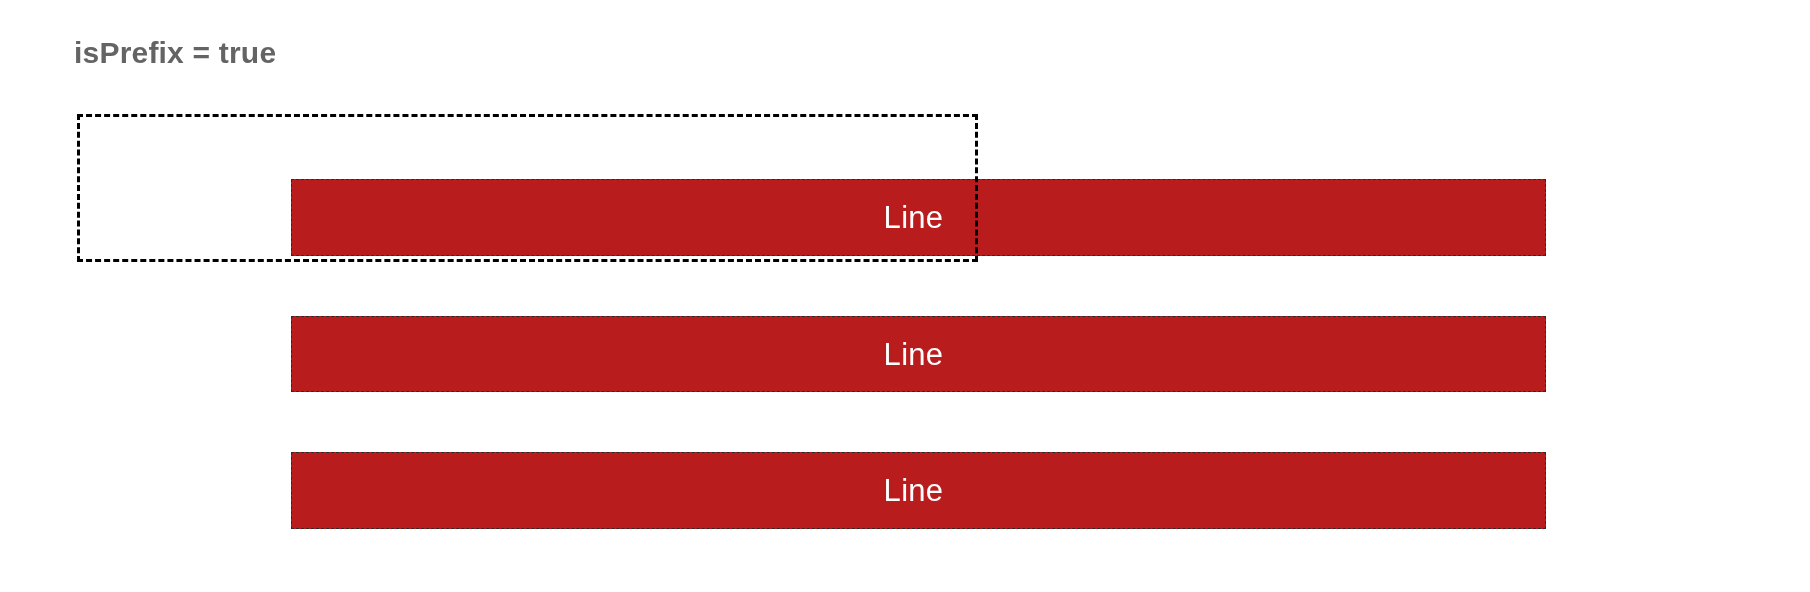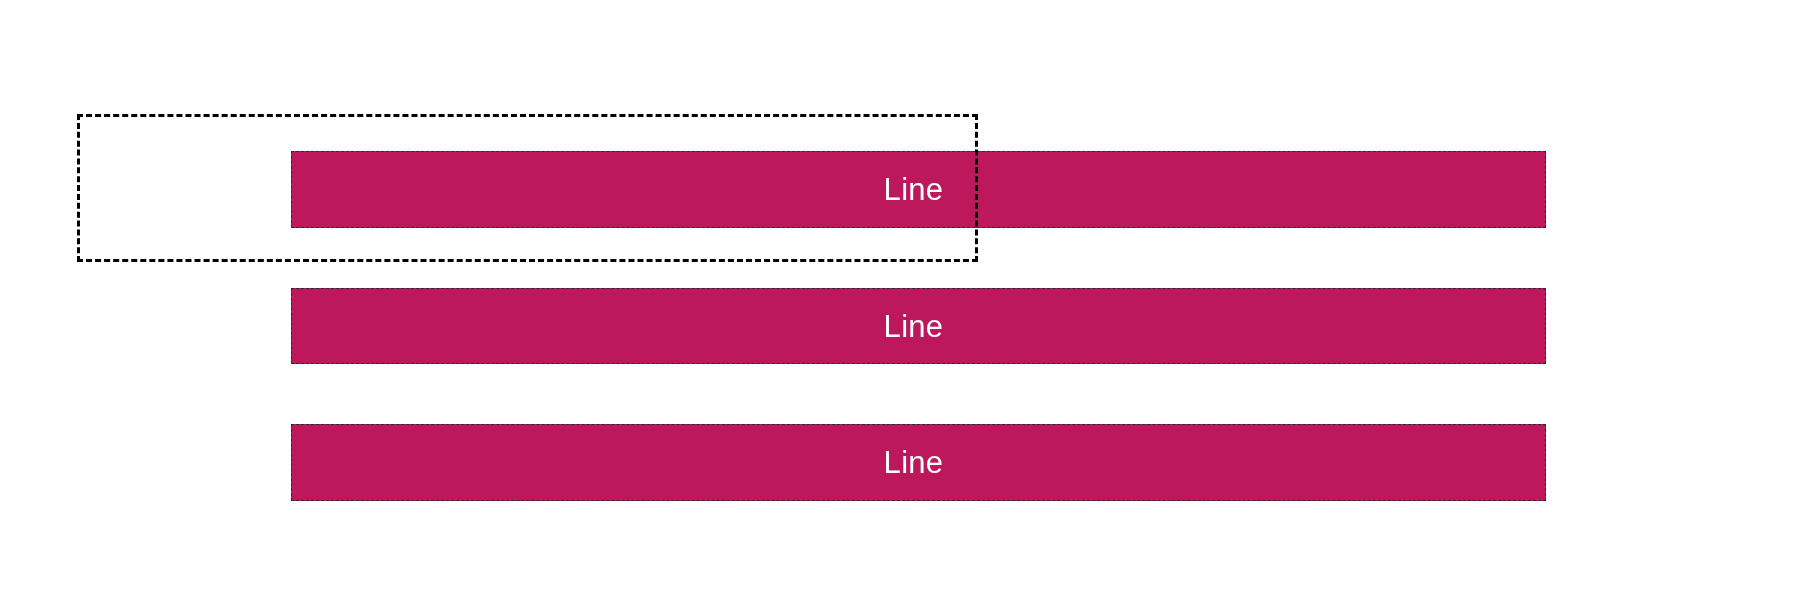--- a/index.html
+++ b/index.html
@@ -42,26 +42,27 @@
     border: 3px dashed #000000;
     background: transparent;
     z-index: 3;
     pointer-events: none;
   }
 
   
   .line-bar {
     position: absolute;
     box-sizing: border-box;
-    background: #be185d;
+    background: #b91c1c;
     border: 1.5px dashed #2b2b2b;
     display: flex;
     align-items: center;
     justify-content: center;
     z-index: 2;
+    margin-top: 28px;
   }
   .line-bar .bar-label {
     color: #ffffff;
     font-size: 31px;
     font-weight: normal;
     line-height: 1;
     letter-spacing: 0.3px;
     
     position: absolute;
     left: 0;
@@ -72,20 +73,21 @@
 
   #line-bar-1 { left: 291px; top: 151px;  width: 1255px; height: 77px; }
   #line-bar-2 { left: 291px; top: 288px;  width: 1255px; height: 76px; }
   #line-bar-3 { left: 291px; top: 424px;  width: 1255px; height: 77px; }
 </style>
 </head>
 <body>
 
 <div id="canvas">
 
+  <div id="page-title">isPrefix = true</div>
 
   <div id="prefix-region"></div>
 
   <div id="line-bar-1" class="line-bar">
     <span class="bar-label">Line</span>
   </div>
 
   <div id="line-bar-2" class="line-bar">
     <span class="bar-label">Line</span>
   </div>

